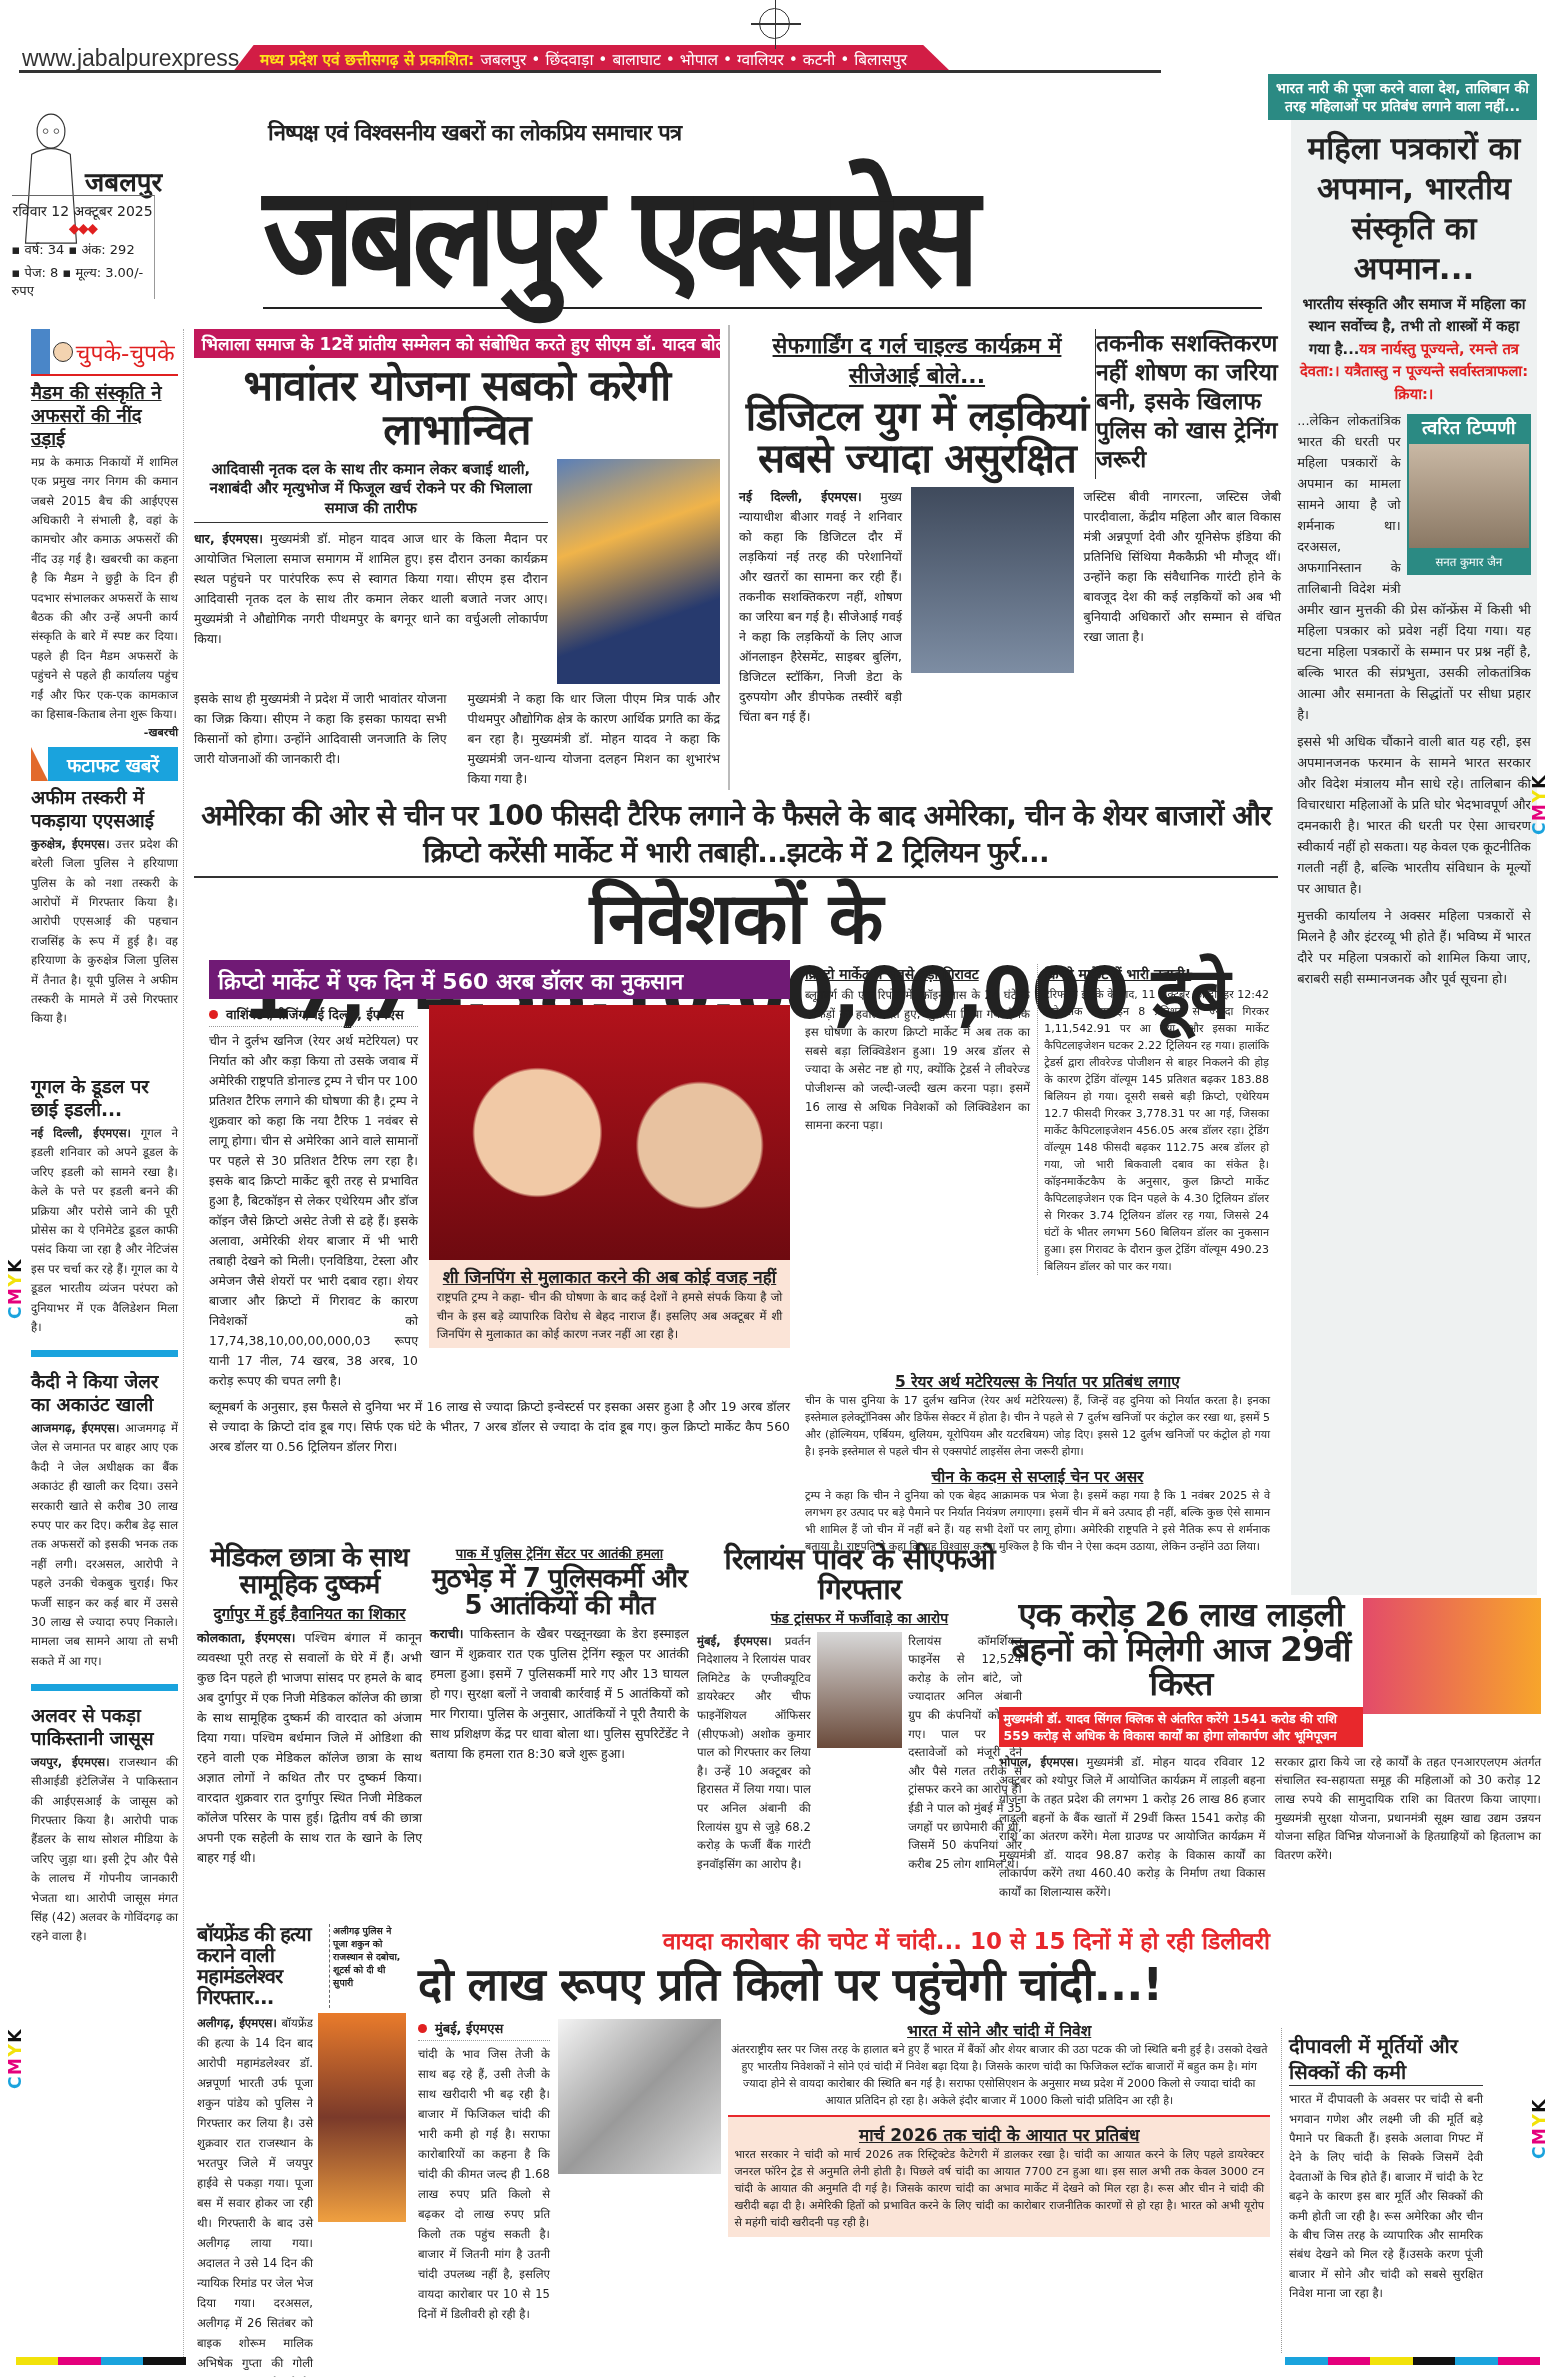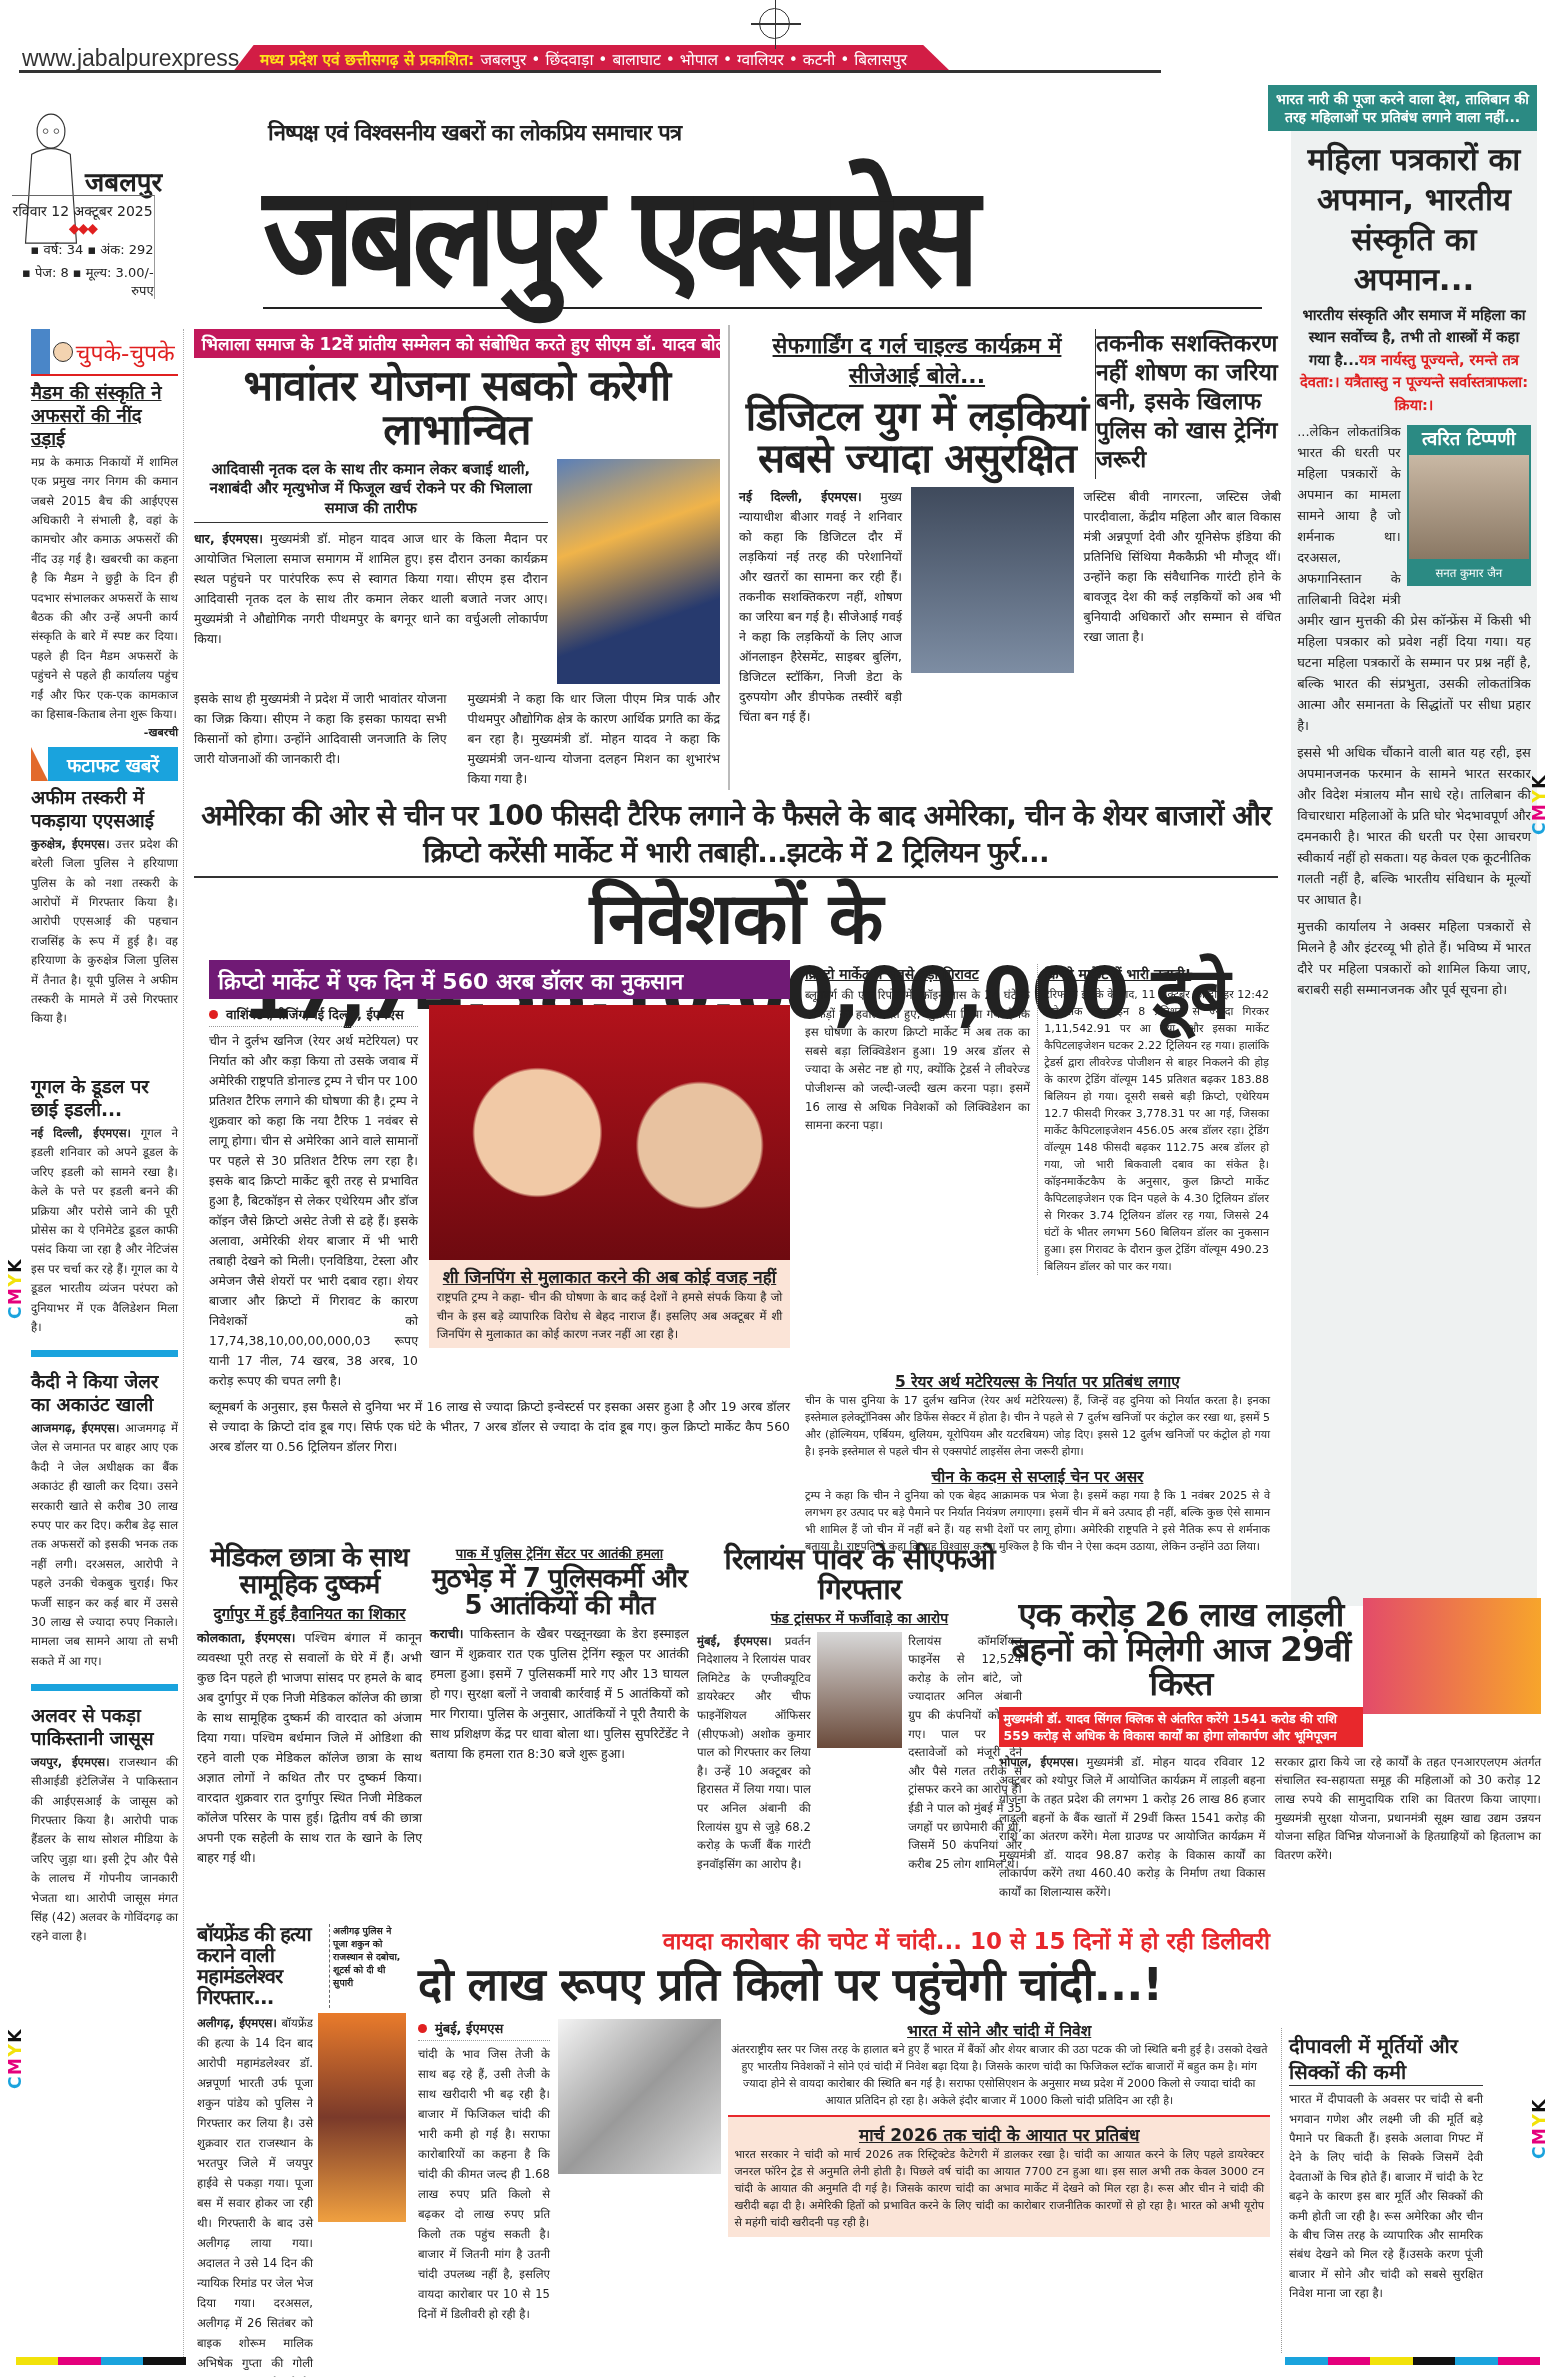--- a/index.html
+++ b/index.html
@@ -7,25 +7,25 @@
 .abs{position:absolute}
 .url{left:22px;top:45px;font-size:23px;font-family:"Liberation Sans",sans-serif;color:#333}
 .topline{left:19.4px;top:70px;width:1142px;height:3.1px;background:#333}
 .redband{left:232px;top:45px;width:720px;height:28px;background:#d21d45;clip-path:polygon(3% 0,96% 0,100% 100%,0 100%);color:#ffe21a;font-size:15.5px;font-weight:bold;display:flex;align-items:center;padding-left:28px}
 .redband span.w{color:#fff;font-weight:normal;margin-left:6.2px}
 .gandhi{left:15.5px;top:108px;width:70px;height:139px;border-right:none}
 .gandhi svg{width:70px;height:139px}
 .city{left:85px;top:163px;font-size:26px;font-weight:bold;font-family:"Liberation Sans",sans-serif}
 .datebox{left:11.6px;top:195px;width:143px;border-top:1.5px solid #666;border-right:0.8px solid #999;padding-top:4.6px;text-align:center;font-size:14px}
 .diamonds{color:#e02020;font-size:14px;letter-spacing:-1.5px}
-.meta{font-size:13px;margin-top:4.6px;text-align:right}
+.meta{font-size:13px;margin-top:4.6px;text-align:left}
 .tagline{left:268px;top:116px;font-size:22px;font-weight:bold;letter-spacing:-0.8px}
 .mast{left:263px;top:135px;font-size:138px;font-weight:900;font-family:"DejaVu Sans",sans-serif;letter-spacing:-7.7px;line-height:155px;transform:scaleX(.9);transform-origin:left}
 
-.rcol{left:1291px;top:85px;width:246px;height:1521px;background:#eef1f1}
+.rcol{left:1291px;top:74px;width:246px;height:1521px;background:#eef1f1}
 .teal{background:#2b8a83;color:#fff;font-weight:bold;font-size:14px;text-align:center;padding:4.6px;margin-left:-23px;line-height:18.6px}
 .rhead{font-size:31px;font-weight:900;text-align:center;line-height:40px;margin-top:7.7px}
 .rlead{font-size:14.7px;font-weight:bold;text-align:center;line-height:22.5px;padding:4.6px 6.2px}
 .red{color:#e02020}
 .rbody{font-size:13px;line-height:21px;padding:0 6.2px;text-align:justify}
 .tipbox{float:right;width:124px;margin:4.6px 0 4.6px 6.2px}
 .tiphd{background:#2b8a83;color:#fff;font-weight:900;font-size:18.6px;text-align:center;padding:3.1px}
 .tipimg{height:108px;background:linear-gradient(#c9b8a4,#8a7864);border:2.3px solid #2b8a83}
 .tipname{background:#2b8a83;color:#fff;font-size:11.6px;text-align:center;padding:2.3px}
 

